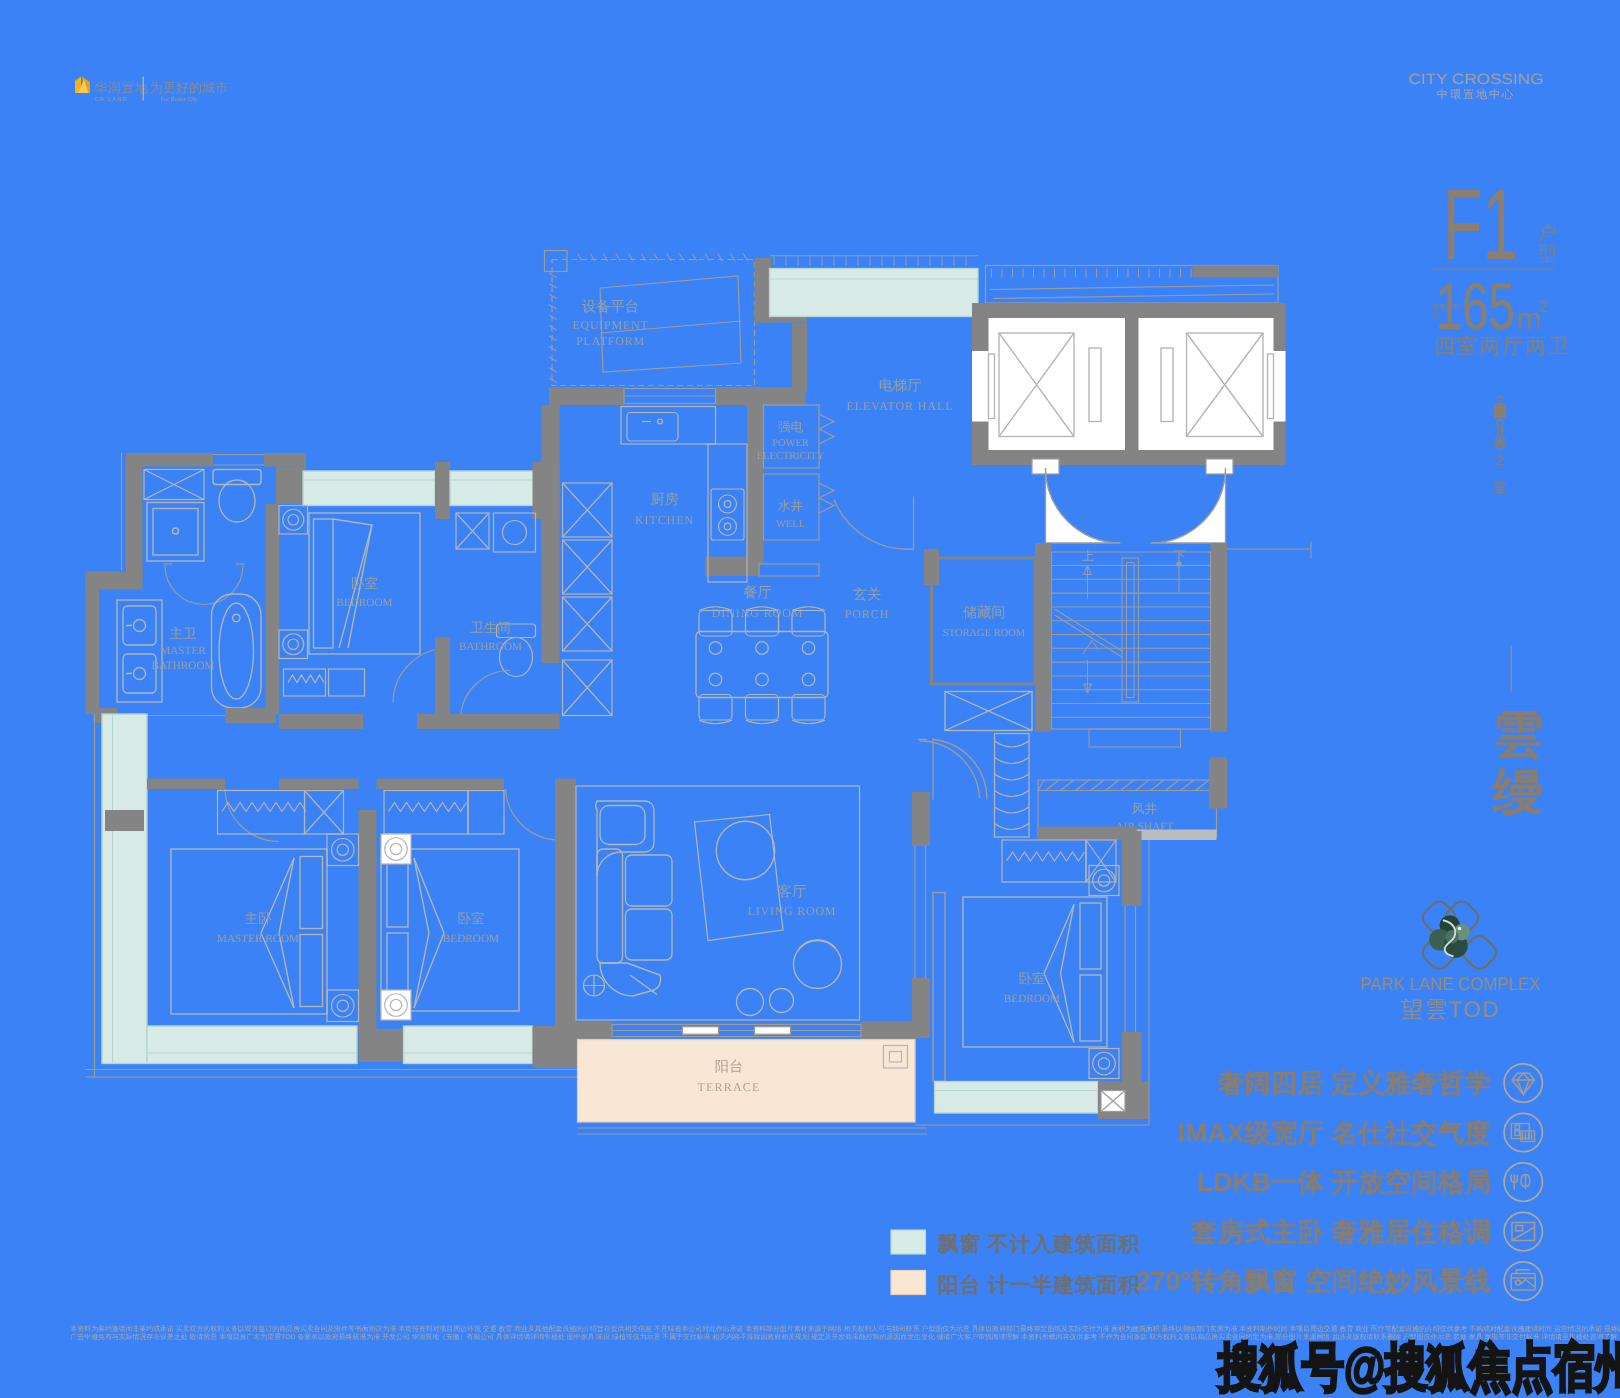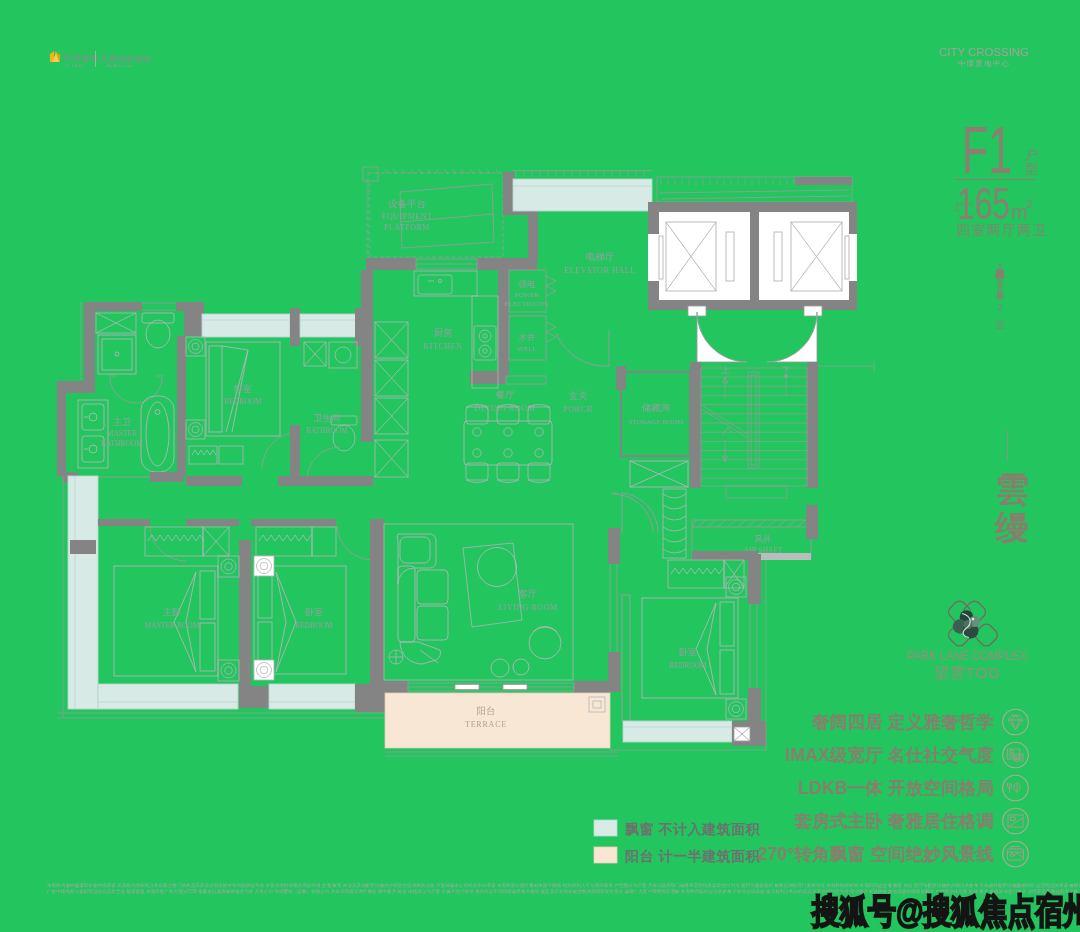--- a/index.html
+++ b/index.html
@@ -1,17 +1,17 @@
 <!DOCTYPE html>
 <html lang="zh"><head>
 <meta charset="utf-8">
 <title>F1</title>
 <style>
 html,body{margin:0;padding:0;background:#ffffff;}
-#page{position:relative;width:1080px;height:932px;background:#22c55e;overflow:hidden;font-family:"Liberation Sans",sans-serif;}
+#page{position:relative;width:1080px;height:932px;background:#3b82f6;overflow:hidden;font-family:"Liberation Sans",sans-serif;}
 svg{position:absolute;left:0;top:0;}
 .ser{font-family:"Liberation Serif",serif;}
 </style>
 </head>
 <body>
 <div id="page">
 <svg width="1080" height="932" viewBox="0 0 1080 932" xmlns="http://www.w3.org/2000/svg">
 
 <g>
 <path d="M50 62 L50 54 L54 51 L54 62 Z" fill="#f5b21a"></path>

